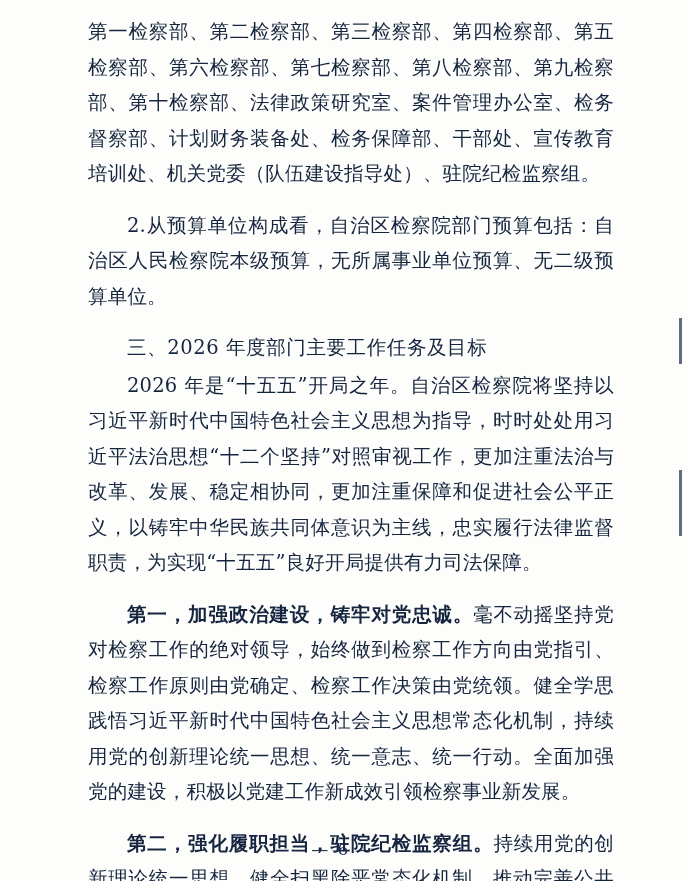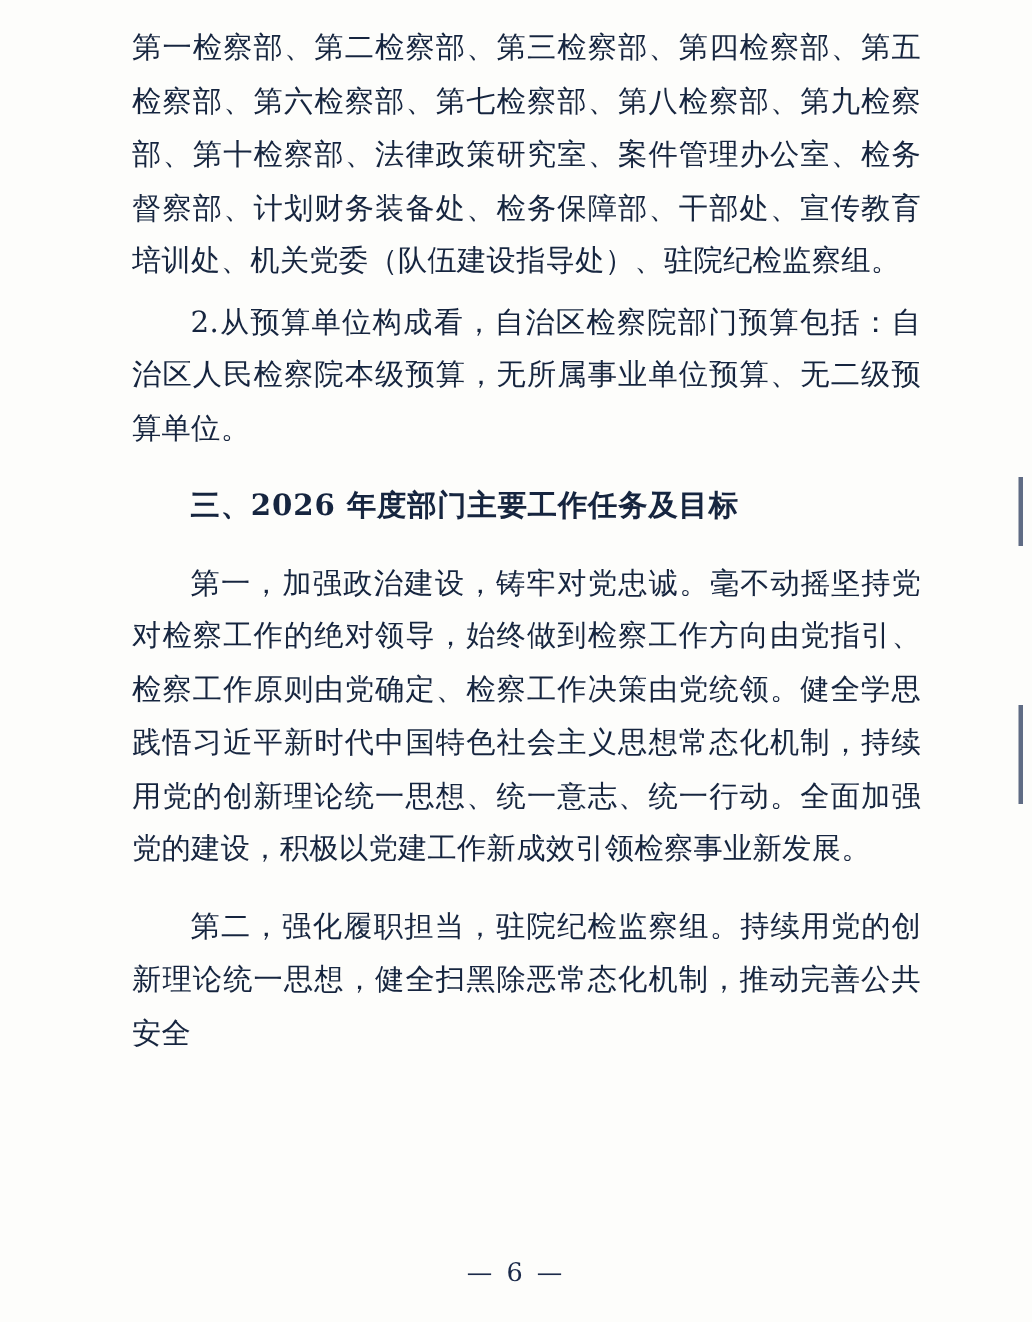--- a/index.html
+++ b/index.html
@@ -33,30 +33,30 @@
     text-align: justify;
     text-justify: inter-ideograph;
   }
   .para {
     text-indent: 2em;
   }
   .flush {
     text-indent: 0;
   }
   .heading {
-    font-weight: bold;
+    font-weight: normal;
     text-indent: 2em;
     margin-top: 16px;
     margin-bottom: 2px;
     letter-spacing: 0.6px;
   }
   .gap-sm { margin-top: 2px; }
-  .gap-md { margin-top: 5px; }
+  .gap-md { margin-top: 16px; }
   .lead {
-    font-weight: normal;
+    font-weight: bold;
     letter-spacing: 0.4px;
   }
   .page-number {
     position: absolute;
     left: 0;
     right: 0;
     bottom: 22px;
     text-align: center;
     font-size: 17px;
     color: #1b2a4a;
@@ -77,20 +77,21 @@
 
 <div class="page">
   <div class="doc-body">
 
     <p class="para flush">第一检察部、第二检察部、第三检察部、第四检察部、第五检察部、第六检察部、第七检察部、第八检察部、第九检察部、第十检察部、法律政策研究室、案件管理办公室、检务督察部、计划财务装备处、检务保障部、干部处、宣传教育培训处、机关党委（队伍建设指导处）、驻院纪检监察组。</p>
 
     <p class="para gap-md">2.从预算单位构成看，自治区检察院部门预算包括：自治区人民检察院本级预算，无所属事业单位预算、无二级预算单位。</p>
 
     <p class="heading">三、2026 年度部门主要工作任务及目标</p>
 
+    <p class="para gap-sm">2026 年是“十五五”开局之年。自治区检察院将坚持以习近平新时代中国特色社会主义思想为指导，时时处处用习近平法治思想“十二个坚持”对照审视工作，更加注重法治与改革、发展、稳定相协同，更加注重保障和促进社会公平正义，以铸牢中华民族共同体意识为主线，忠实履行法律监督职责，为实现“十五五”良好开局提供有力司法保障。</p>
 
     <p class="para" style="margin-top:16px"><span class="lead">第一，加强政治建设，铸牢对党忠诚。</span><span>毫不动摇坚持党对检察工作的绝对领导，始终做到检察工作方向由党指引、检察工作原则由党确定、检察工作决策由党统领。健全学思践悟习近平新时代中国特色社会主义思想常态化机制，持续用党的创新理论统一思想、统一意志、统一行动。全面加强党的建设，积极以党建工作新成效引领检察事业新发展。</span></p>
 
     <p class="para" style="margin-top:16px"><span class="lead">第二，强化履职担当，驻院纪检监察组。</span><span>持续用党的创新理论统一思想，健全扫黑除恶常态化机制，推动完善公共安全</span></p>
 
   </div>
 
   <div class="edge-mark m1"></div>
   <div class="edge-mark m2"></div>
 

